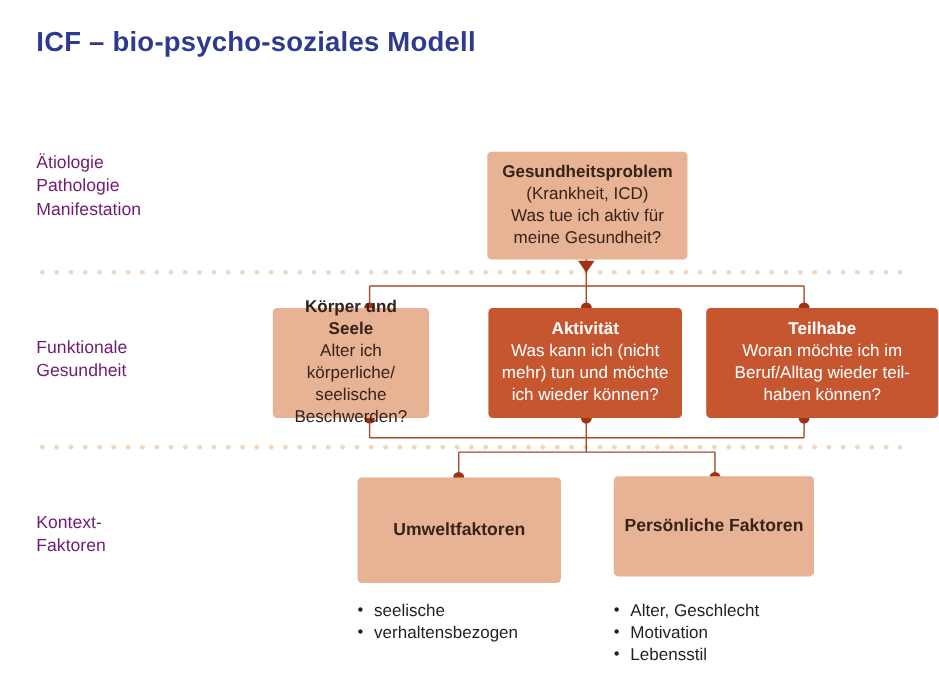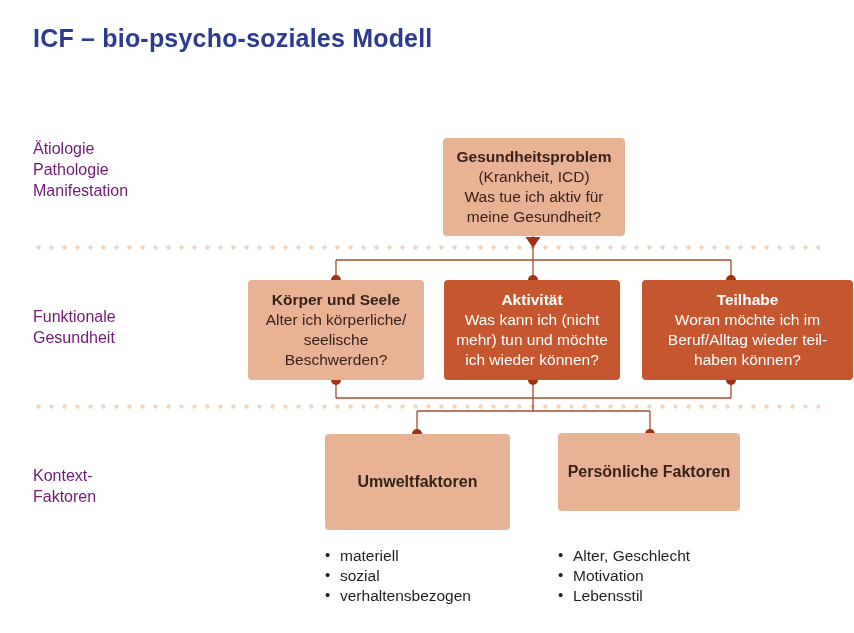--- a/index.html
+++ b/index.html
@@ -34,25 +34,25 @@
     position:absolute; z-index:2; border-radius:4px;
     display:flex; flex-direction:column; justify-content:center;
     text-align:center; box-sizing:border-box; padding:6px 8px;
     font-size:15.5px; line-height:20px;
   }
   .box-light { background:#e8b394; color:#362218; }
   .box-dark  { background:#c5562f; color:#ffffff; }
   .box-title { font-weight:bold; }
 
   #box-gesundheitsproblem { left:443px; top:138px; width:182px; height:98px; }
-  #box-koerper            { left:248px; top:280px; width:176px; height:100px; }
+  #box-koerper            { left:248px; top:280px; width:142px; height:100px; }
   #box-aktivitaet         { left:444px; top:280px; width:176px; height:100px; }
   #box-teilhabe           { left:642px; top:280px; width:211px; height:100px; }
   #box-umwelt             { left:325px; top:434px; width:185px; height:96px; font-size:16px; }
-  #box-persoenlich        { left:558px; top:433px; width:182px; height:78px; font-size:16px; }
+  #box-persoenlich        { left:558px; top:433px; width:182px; height:91px; font-size:16px; }
 
   .bullets {
     position:absolute; color:#1f1f1f; font-size:15.5px; line-height:20px;
   }
   .bullets > div { padding-left:16px; position:relative; }
   .bullets > div::before {
     content:"•"; position:absolute; left:1px; top:-1px; font-size:15px;
   }
   #bullets-umwelt      { left:324px; top:546px; }
   #bullets-persoenlich { left:557px; top:546px; }
@@ -153,22 +153,21 @@
 
   <div id="box-umwelt" class="box box-light">
     <div class="box-title">Umweltfaktoren</div>
   </div>
 
   <div id="box-persoenlich" class="box box-light">
     <div class="box-title">Persönliche Faktoren</div>
   </div>
 
   <div id="bullets-umwelt" class="bullets">
-      <div>materiell</div>
-      <div>sozial</div>
+      <div>seelische</div>
       <div>verhaltensbezogen</div>
     </div>
   <div id="bullets-persoenlich" class="bullets">
       <div>Alter, Geschlecht</div>
       <div>Motivation</div>
       <div>Lebensstil</div>
     </div>
 
 </div>
 

